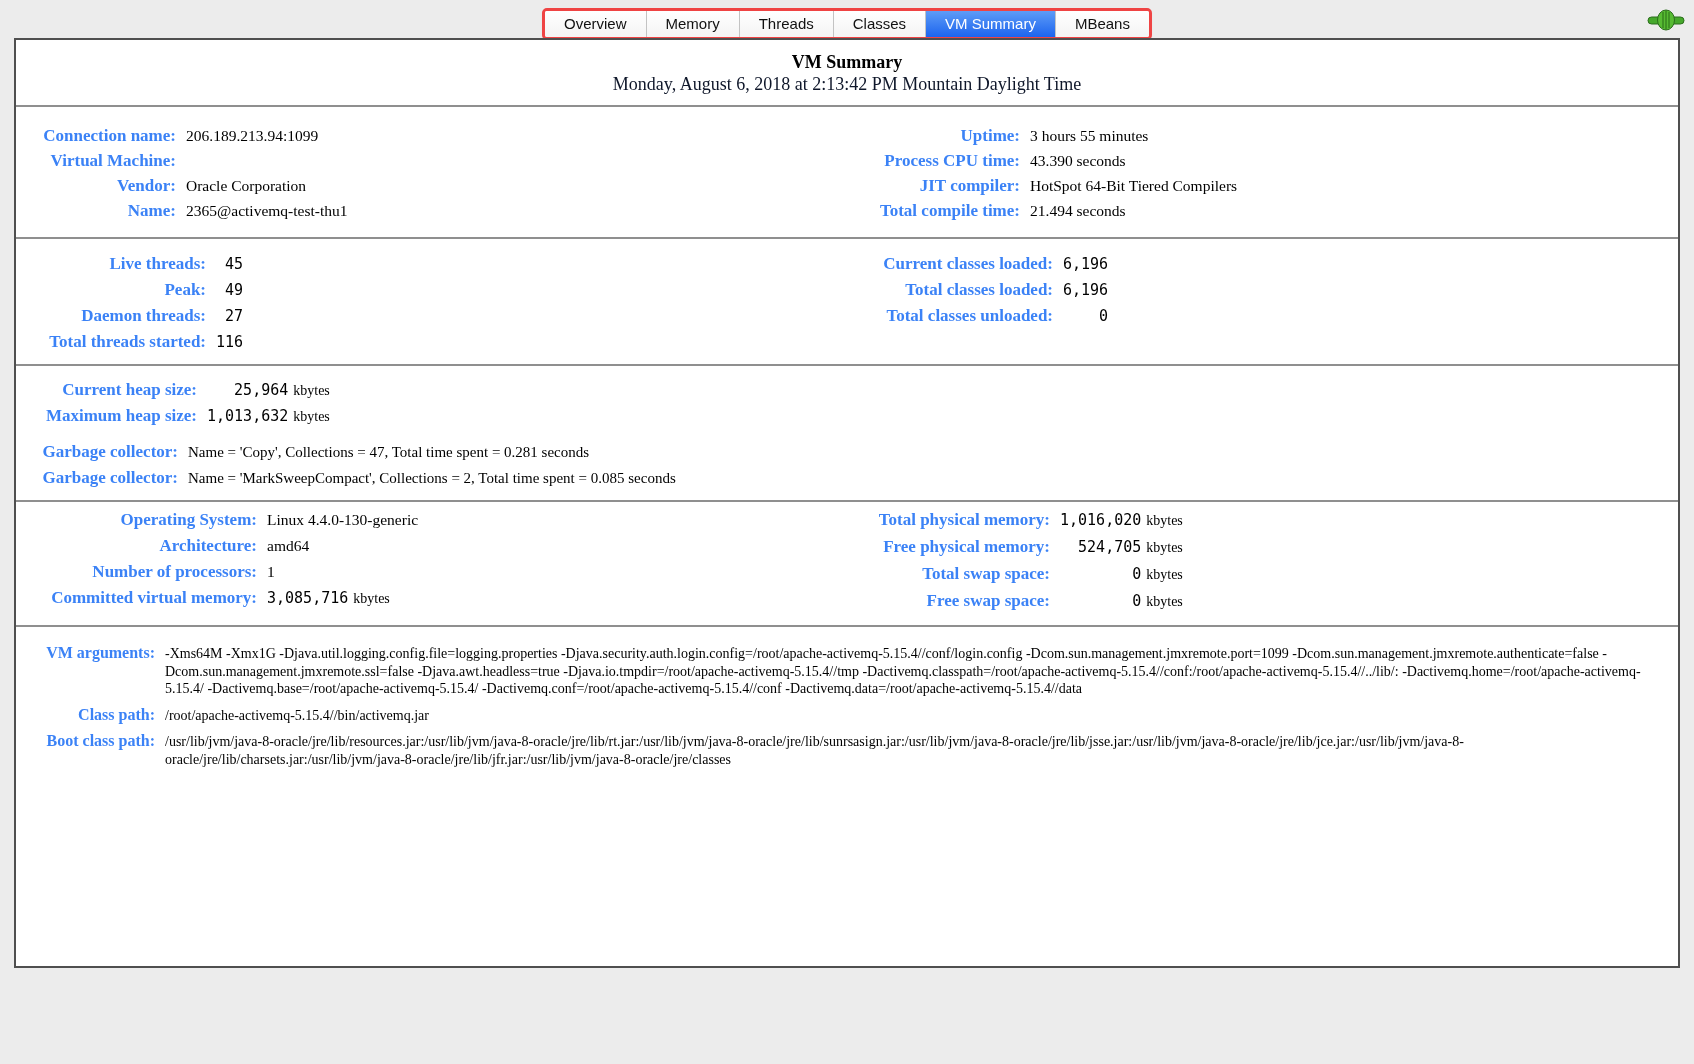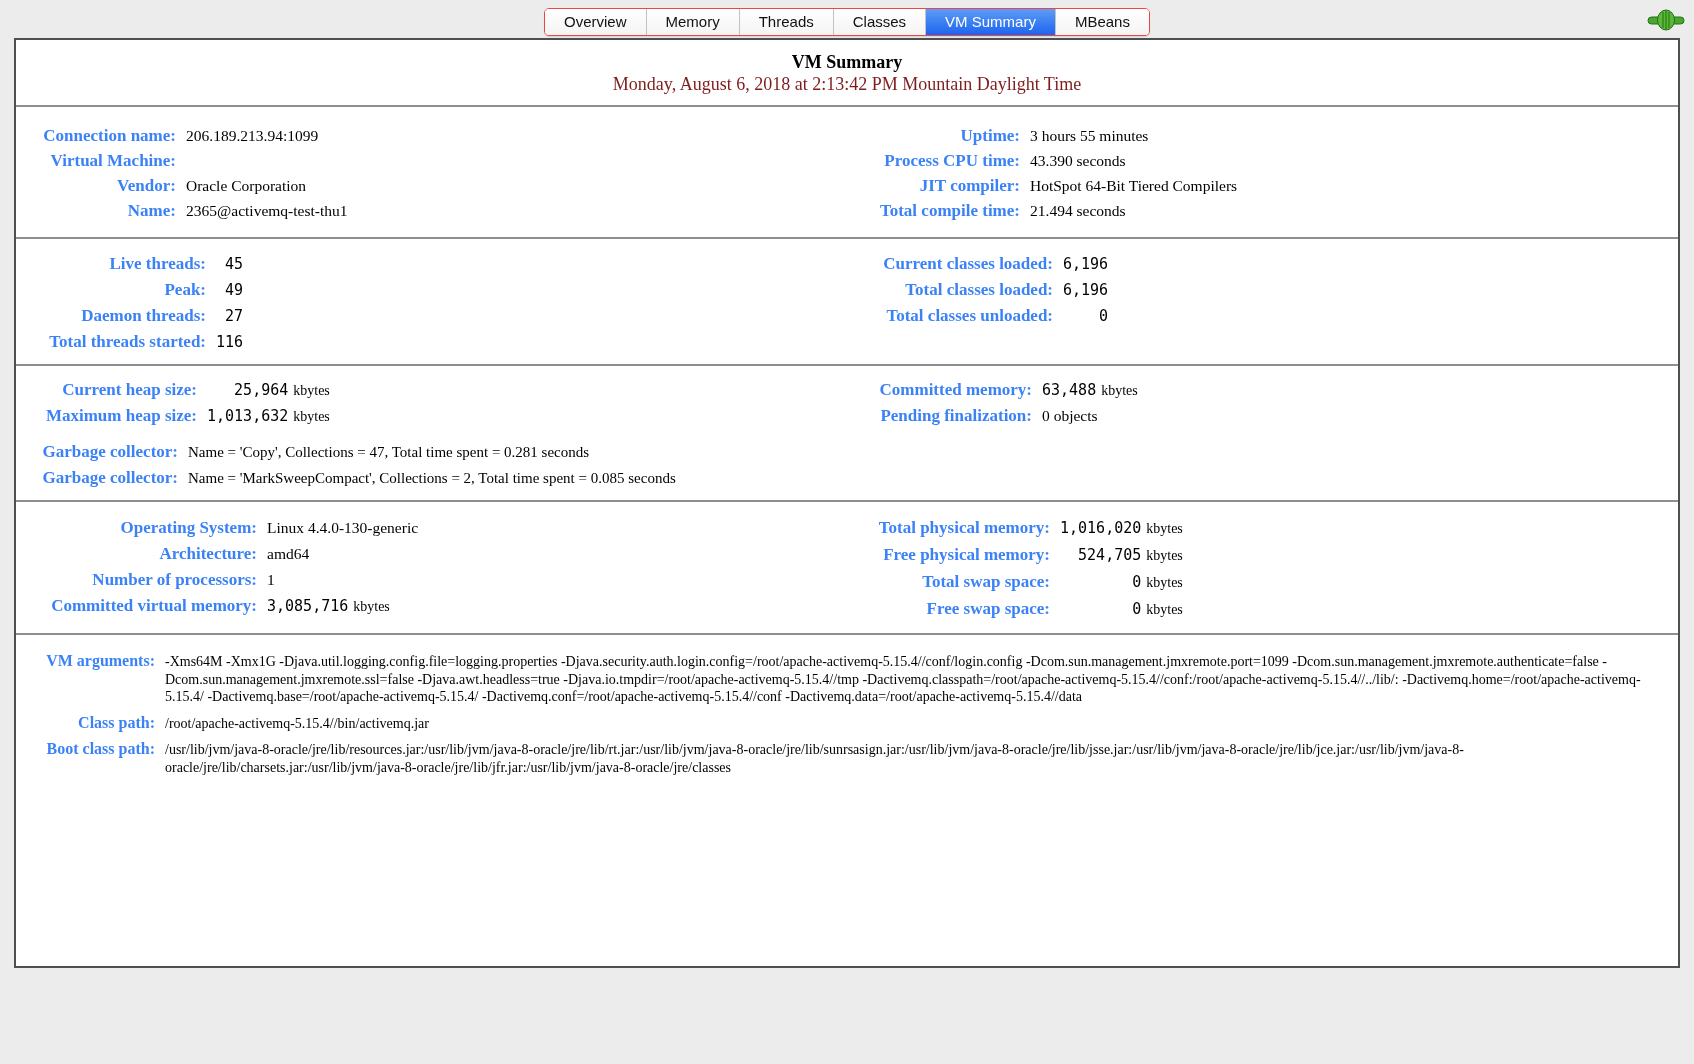--- a/index.html
+++ b/index.html
@@ -14,21 +14,21 @@
   .tabbar{
     position:relative;
     height:34px;
     display:flex;
     justify-content:center;
     padding-top:8px;
     box-sizing:border-box;
   }
   .tabs{
     display:flex;
-    border:1px solid #ef4444;
+    border:3px solid #ef4444;
     border-radius:5px;
     overflow:hidden;
     background:#fff;
     box-shadow:0 1px 1px rgba(0,0,0,.10);
     height:26px;
   }
   .tab{
     font-family:"Liberation Sans",sans-serif;
     font-size:15px;
     line-height:24px;
@@ -55,21 +55,21 @@
     position:absolute;
     left:14px;right:14px;top:38px;
     height:930px;
     background:#fff;
     border:2px solid #4f4f4f;
     box-sizing:border-box;
     overflow:hidden;
   }
   .titleblock{text-align:center;padding-top:11px;}
   .title{font-weight:bold;font-size:18px;line-height:22px;color:#000;}
-  .date{font-size:18px;line-height:22px;color:#7f1d1d;}
+  .date{font-size:18px;line-height:22px;color:#0f172a;}
   .sep{
     height:2px;
     background:#8f8f8f;
     border-bottom:1px solid #ffffff;
     margin-top:10px;
   }
   .sep.mt0{margin-top:0;}
   
   .cols{display:flex;}
   .col{width:50%;box-sizing:border-box;}
@@ -100,21 +100,21 @@
   .s-threads{padding:11px 4px 9px;justify-content:center;}
   .s-threads .l .lbl{width:186px}
   .s-threads .r .lbl{width:206px}
   .s-mem{padding:10px 0 4px;}
   .s-mem .l .lbl{width:181px}
   .s-mem .r .lbl{width:185px}
   .gcblock{padding:6px 0 9px;}
   .gcblock .row{line-height:26px;}
   .gcblock .lbl{width:162px}
   .gcblock .val{font-size:15px;}
-  .s-os{padding:12px 0 10px;}
+  .s-os{padding:4px 0 10px;}
   .s-os .row{line-height:26px;}
   .s-os .l .lbl{width:241px}
   .s-os .r .lbl{width:203px}
   
   .s-paths{padding:16px 0 10px;}
   .pathrow{display:flex;margin-bottom:8px;align-items:baseline;}
   .pathrow .lbl{width:139px;font-size:16px;line-height:17.5px;}
   .pathrow .val{
     font-size:14px;
     line-height:17.5px;
@@ -237,30 +237,20 @@
     <div class="col l">
       <div class="row">
         <span class="lbl">Current heap size:</span>
         <span class="val"><span class="num w9">25,964</span><span class="unit">kbytes</span></span>
       </div>
       <div class="row">
         <span class="lbl">Maximum heap size:</span>
         <span class="val"><span class="num w9">1,013,632</span><span class="unit">kbytes</span></span>
       </div>
     </div>
-    <div class="col r">
-      <div class="row">
-        <span class="lbl">Committed memory:</span>
-        <span class="val"><span class="num w6">63,488</span><span class="unit">kbytes</span></span>
-      </div>
-      <div class="row">
-        <span class="lbl">Pending finalization:</span>
-        <span class="val">0 objects</span>
-      </div>
-    </div>
   </div>
   <div class="gcblock">
     <div class="row">
       <span class="lbl">Garbage collector:</span>
       <span class="val">Name = 'Copy', Collections = 47, Total time spent = 0.281 seconds</span>
     </div>
     <div class="row">
       <span class="lbl">Garbage collector:</span>
       <span class="val">Name = 'MarkSweepCompact', Collections = 2, Total time spent = 0.085 seconds</span>
     </div>

